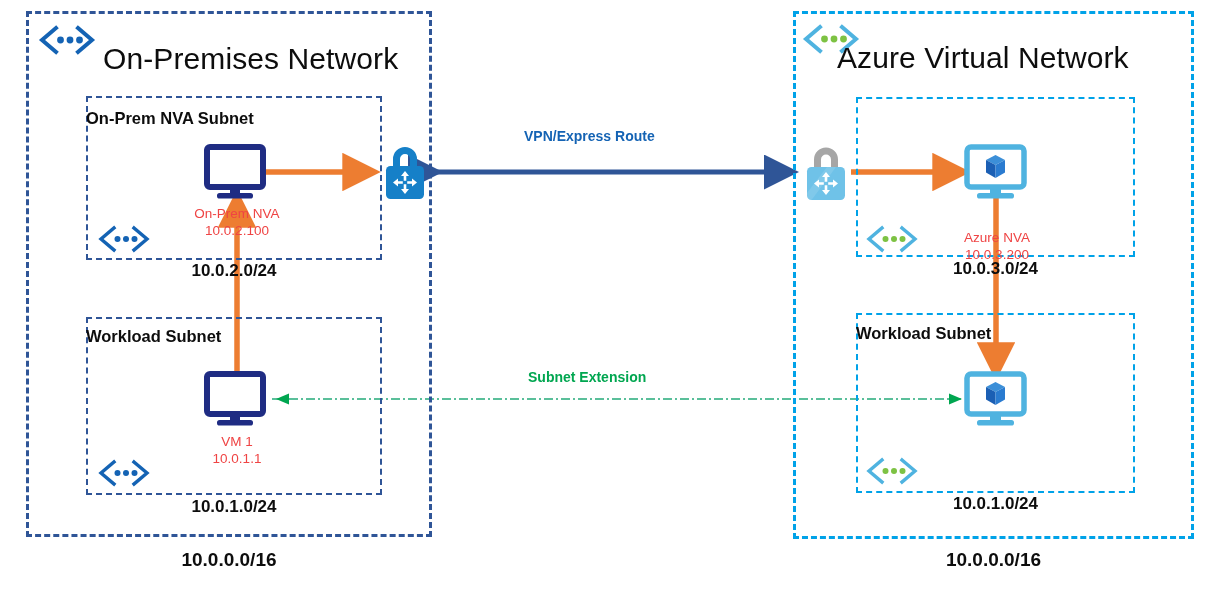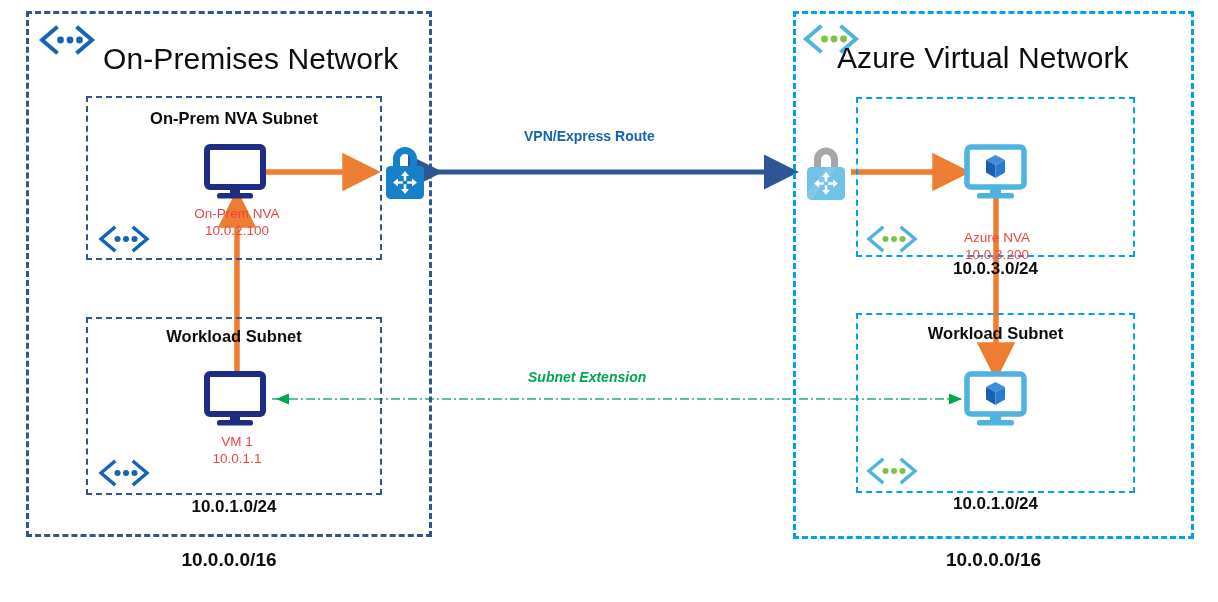--- a/index.html
+++ b/index.html
@@ -21,29 +21,29 @@
   .subnet.az{border:2px dashed #00A2E8;}
   .sn-onprem-nva{left:86px;top:96px;width:296px;height:164px;}
   .sn-onprem-wl {left:86px;top:317px;width:296px;height:178px;}
   .sn-azure-nva {left:856px;top:97px;width:279px;height:160px;}
   .sn-azure-wl  {left:856px;top:313px;width:279px;height:180px;}
 
   
   .net-title{position:absolute;font-size:30px;font-weight:400;
       color:#0d0d0d;white-space:nowrap;letter-spacing:.1px;}
   .sub-title{position:absolute;font-size:16.5px;font-weight:bold;
-      color:#0d0d0d;white-space:nowrap;text-align:center;}
+      color:#0d0d0d;white-space:nowrap;text-align:left;}
   .cidr{position:absolute;font-size:17px;font-weight:bold;color:#0d0d0d;
       white-space:nowrap;text-align:center;}
   .node-label{position:absolute;font-size:13.5px;font-weight:400;
       color:#ef4444;white-space:nowrap;text-align:center;line-height:1.25;}
   .link-label{position:absolute;font-size:14px;font-weight:bold;
       white-space:nowrap;}
   .link-label.vpn{color:#1463b4;}
-  .link-label.ext{color:#00A650;font-style:italic;}
+  .link-label.ext{color:#00A650;}
 
   
   .snicon{position:absolute;width:56px;height:28px;}
 
   
   .dev{position:absolute;}
 </style>
 </head>
 <body>
 
@@ -116,20 +116,21 @@
     <rect x="4" y="3" width="56" height="40" rx="3" ry="3" fill="#ffffff" stroke="#1F2C83" stroke-width="6"></rect>
     <rect x="27" y="43" width="10" height="7" fill="#1F2C83"></rect>
     <rect x="14" y="49" width="36" height="5.5" rx="2.6" fill="#1F2C83"></rect>
   </svg>
 
   <div class="node-label" style="left:167px;top:206px;width:140px;">
     <span>On-Prem NVA</span><br>
     <span>10.0.2.100</span>
   </div>
 
+  <div class="cidr" style="left:86px;top:261px;width:296px;">10.0.2.0/24</div>
 
   <div class="subnet nav sn-onprem-wl"></div>
   <div class="sub-title" style="left:86px;top:327px;width:296px;">Workload Subnet</div>
 
   <svg class="snicon" style="left:96px;top:458px;width:56px;height:30px;" viewBox="0 0 56 30">
     <path d="M18,4 L5,15 L18,26" fill="none" stroke="#1463b4" stroke-width="3.4" stroke-linecap="square"></path>
     <path d="M38,4 L51,15 L38,26" fill="none" stroke="#1463b4" stroke-width="3.4" stroke-linecap="square"></path>
     <circle cx="21.5" cy="15" r="3" fill="#1463b4"></circle>
     <circle cx="30" cy="15" r="3" fill="#1463b4"></circle>
     <circle cx="38.5" cy="15" r="3" fill="#1463b4"></circle>

